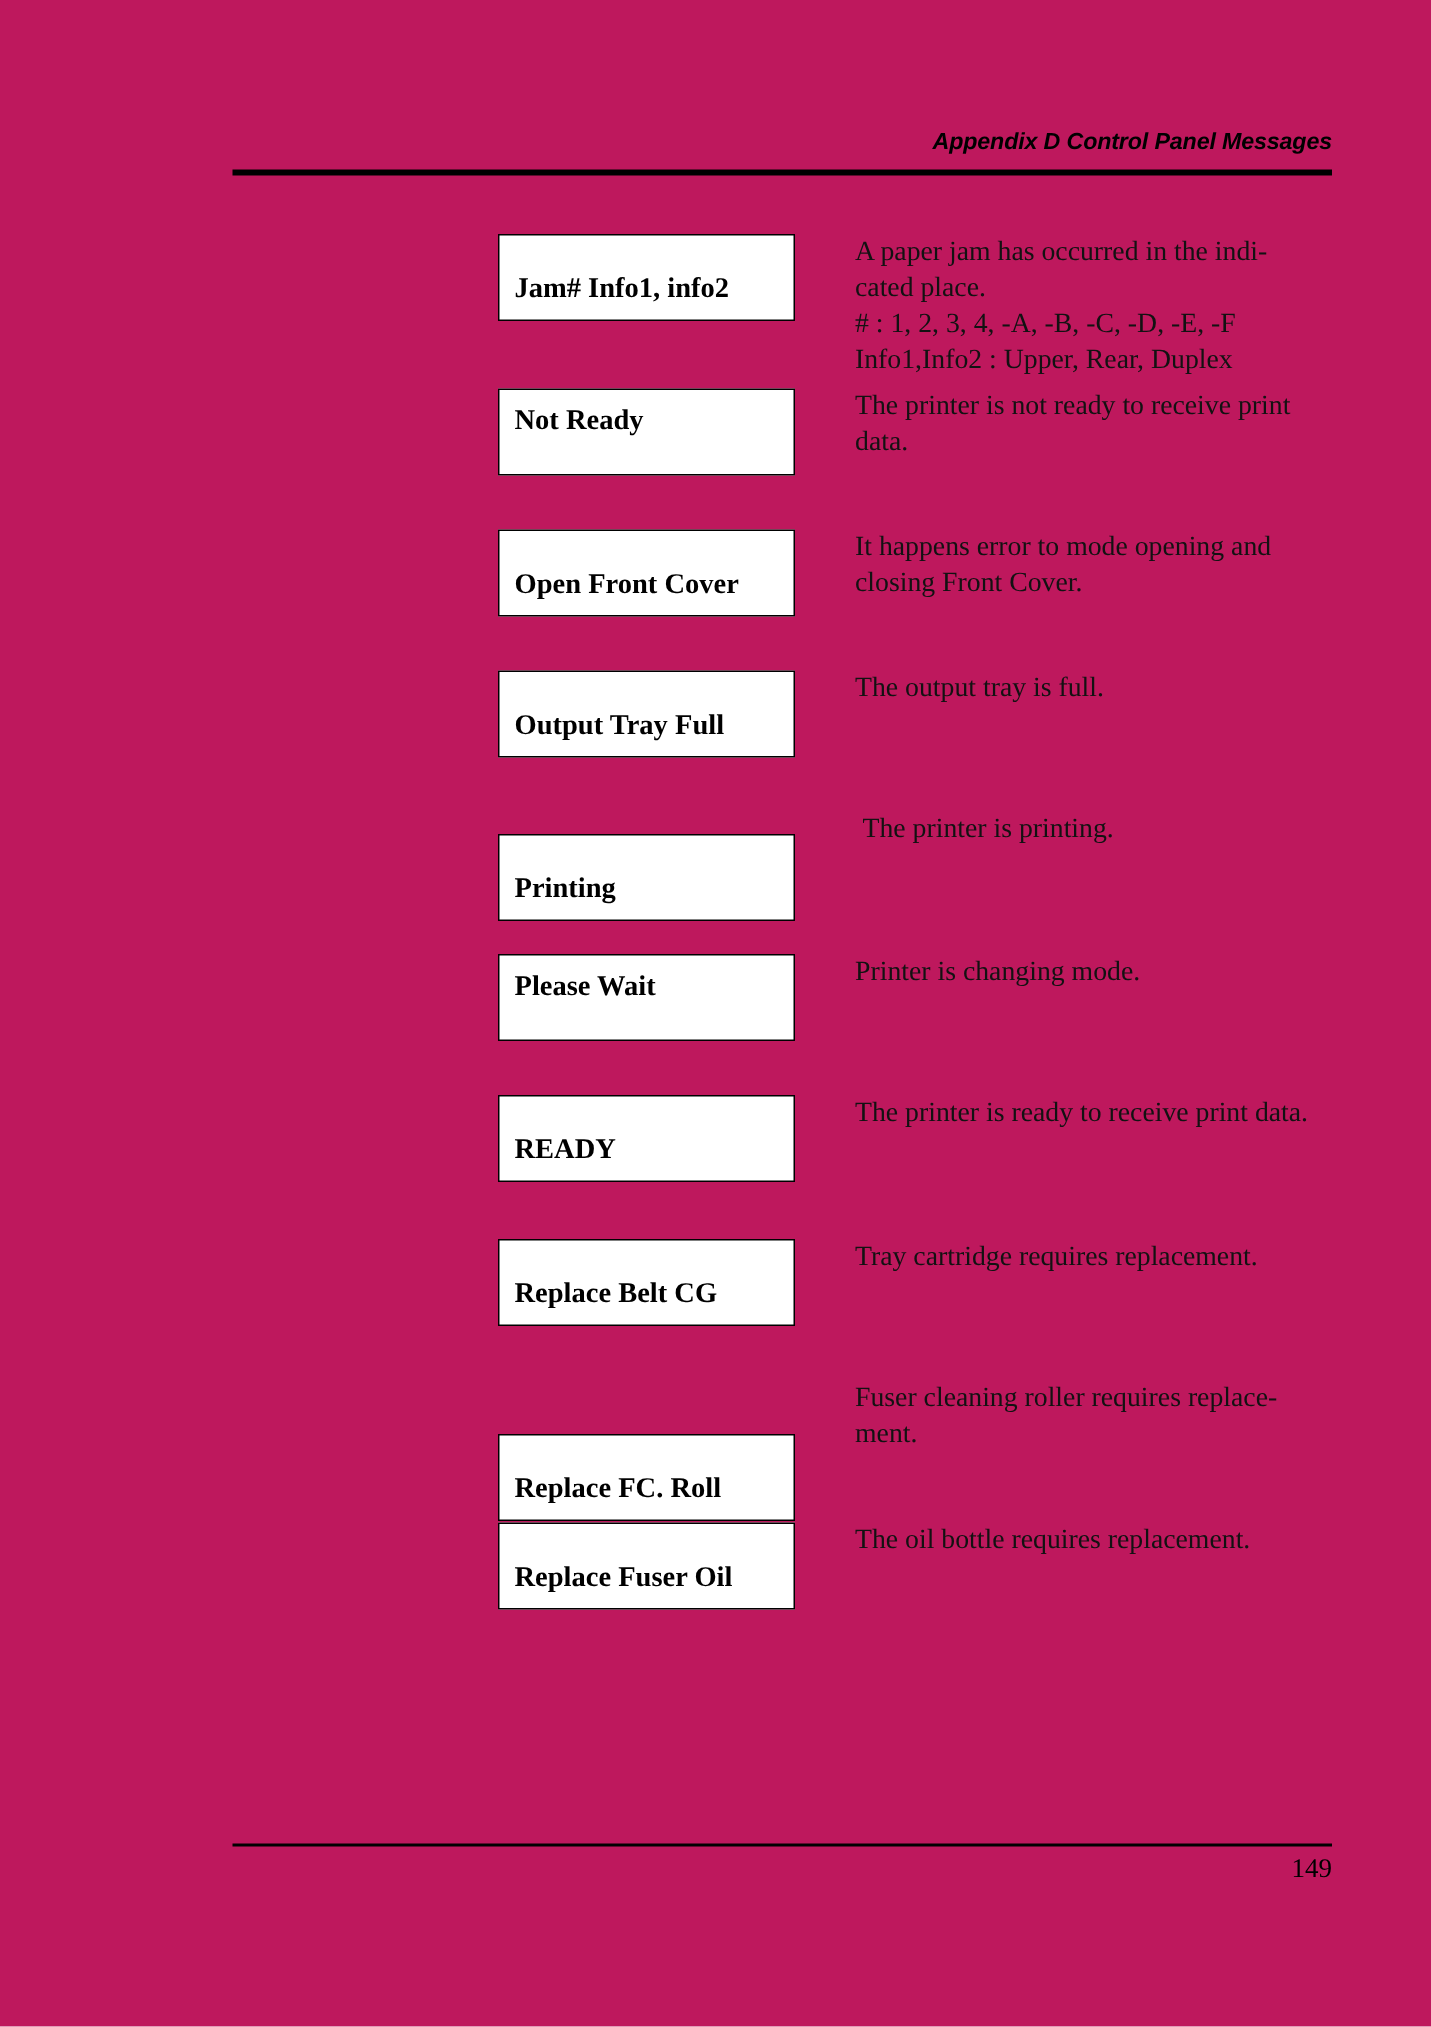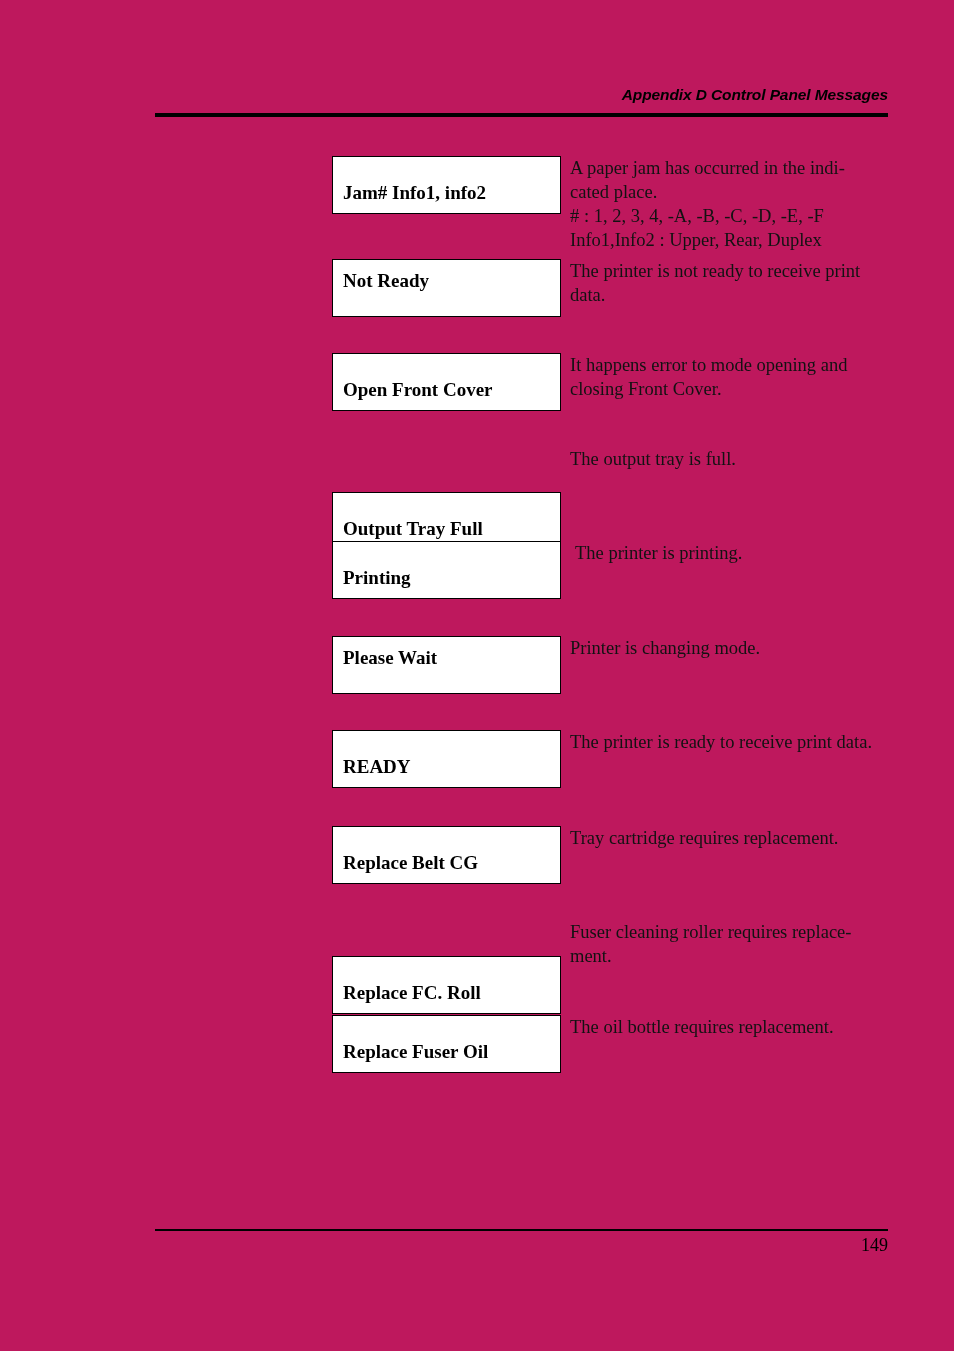--- a/index.html
+++ b/index.html
@@ -52,21 +52,21 @@
     width: 560px;
   }
   .msg-row {
     position: relative;
     width: 100%;
   }
   .msg-box {
     position: absolute;
     left: 0;
     top: 0;
-    width: 229px;
+    width: 198px;
     height: 57px;
     border: 1.5px solid #000000;
     box-sizing: border-box;
     background: #ffffff;
   }
   .msg-box-label {
     position: absolute;
     left: 10px;
     font-family: "Liberation Serif", "DejaVu Serif", serif;
     font-weight: bold;
@@ -145,29 +145,29 @@
       <div class="msg-row" style="position: absolute; left: 0px; top: 197px; width: 560px; height: 58px;">
         <div class="msg-box" style="height: 58px;">
           <div class="msg-box-label pos-low">Open Front Cover</div>
         </div>
         <div class="msg-desc">
           <span class="line">It happens error to mode opening and</span>
           <span class="line">closing Front Cover.</span>
         </div>
       </div>
       <div class="msg-row" style="position: absolute; left: 0px; top: 291px; width: 560px; height: 58px;">
-        <div class="msg-box" style="height: 58px; margin-top: 45px;">
+        <div class="msg-box" style="height: 58px;">
           <div class="msg-box-label pos-low">Output Tray Full</div>
         </div>
         <div class="msg-desc">
           <span class="line">The output tray is full.</span>
         </div>
       </div>
       <div class="msg-row" style="position: absolute; left: 0px; top: 385px; width: 560px; height: 58px;">
-        <div class="msg-box" style="height: 58px;">
+        <div class="msg-box" style="height: 58px; margin-top: 15px;">
           <div class="msg-box-label pos-low">Printing</div>
         </div>
         <div class="msg-desc indent">
           <span class="line">The printer is printing.</span>
         </div>
       </div>
       <div class="msg-row" style="position: absolute; left: 0px; top: 480px; width: 560px; height: 58px;">
         <div class="msg-box" style="height: 58px;">
           <div class="msg-box-label pos-high">Please Wait</div>
         </div>

